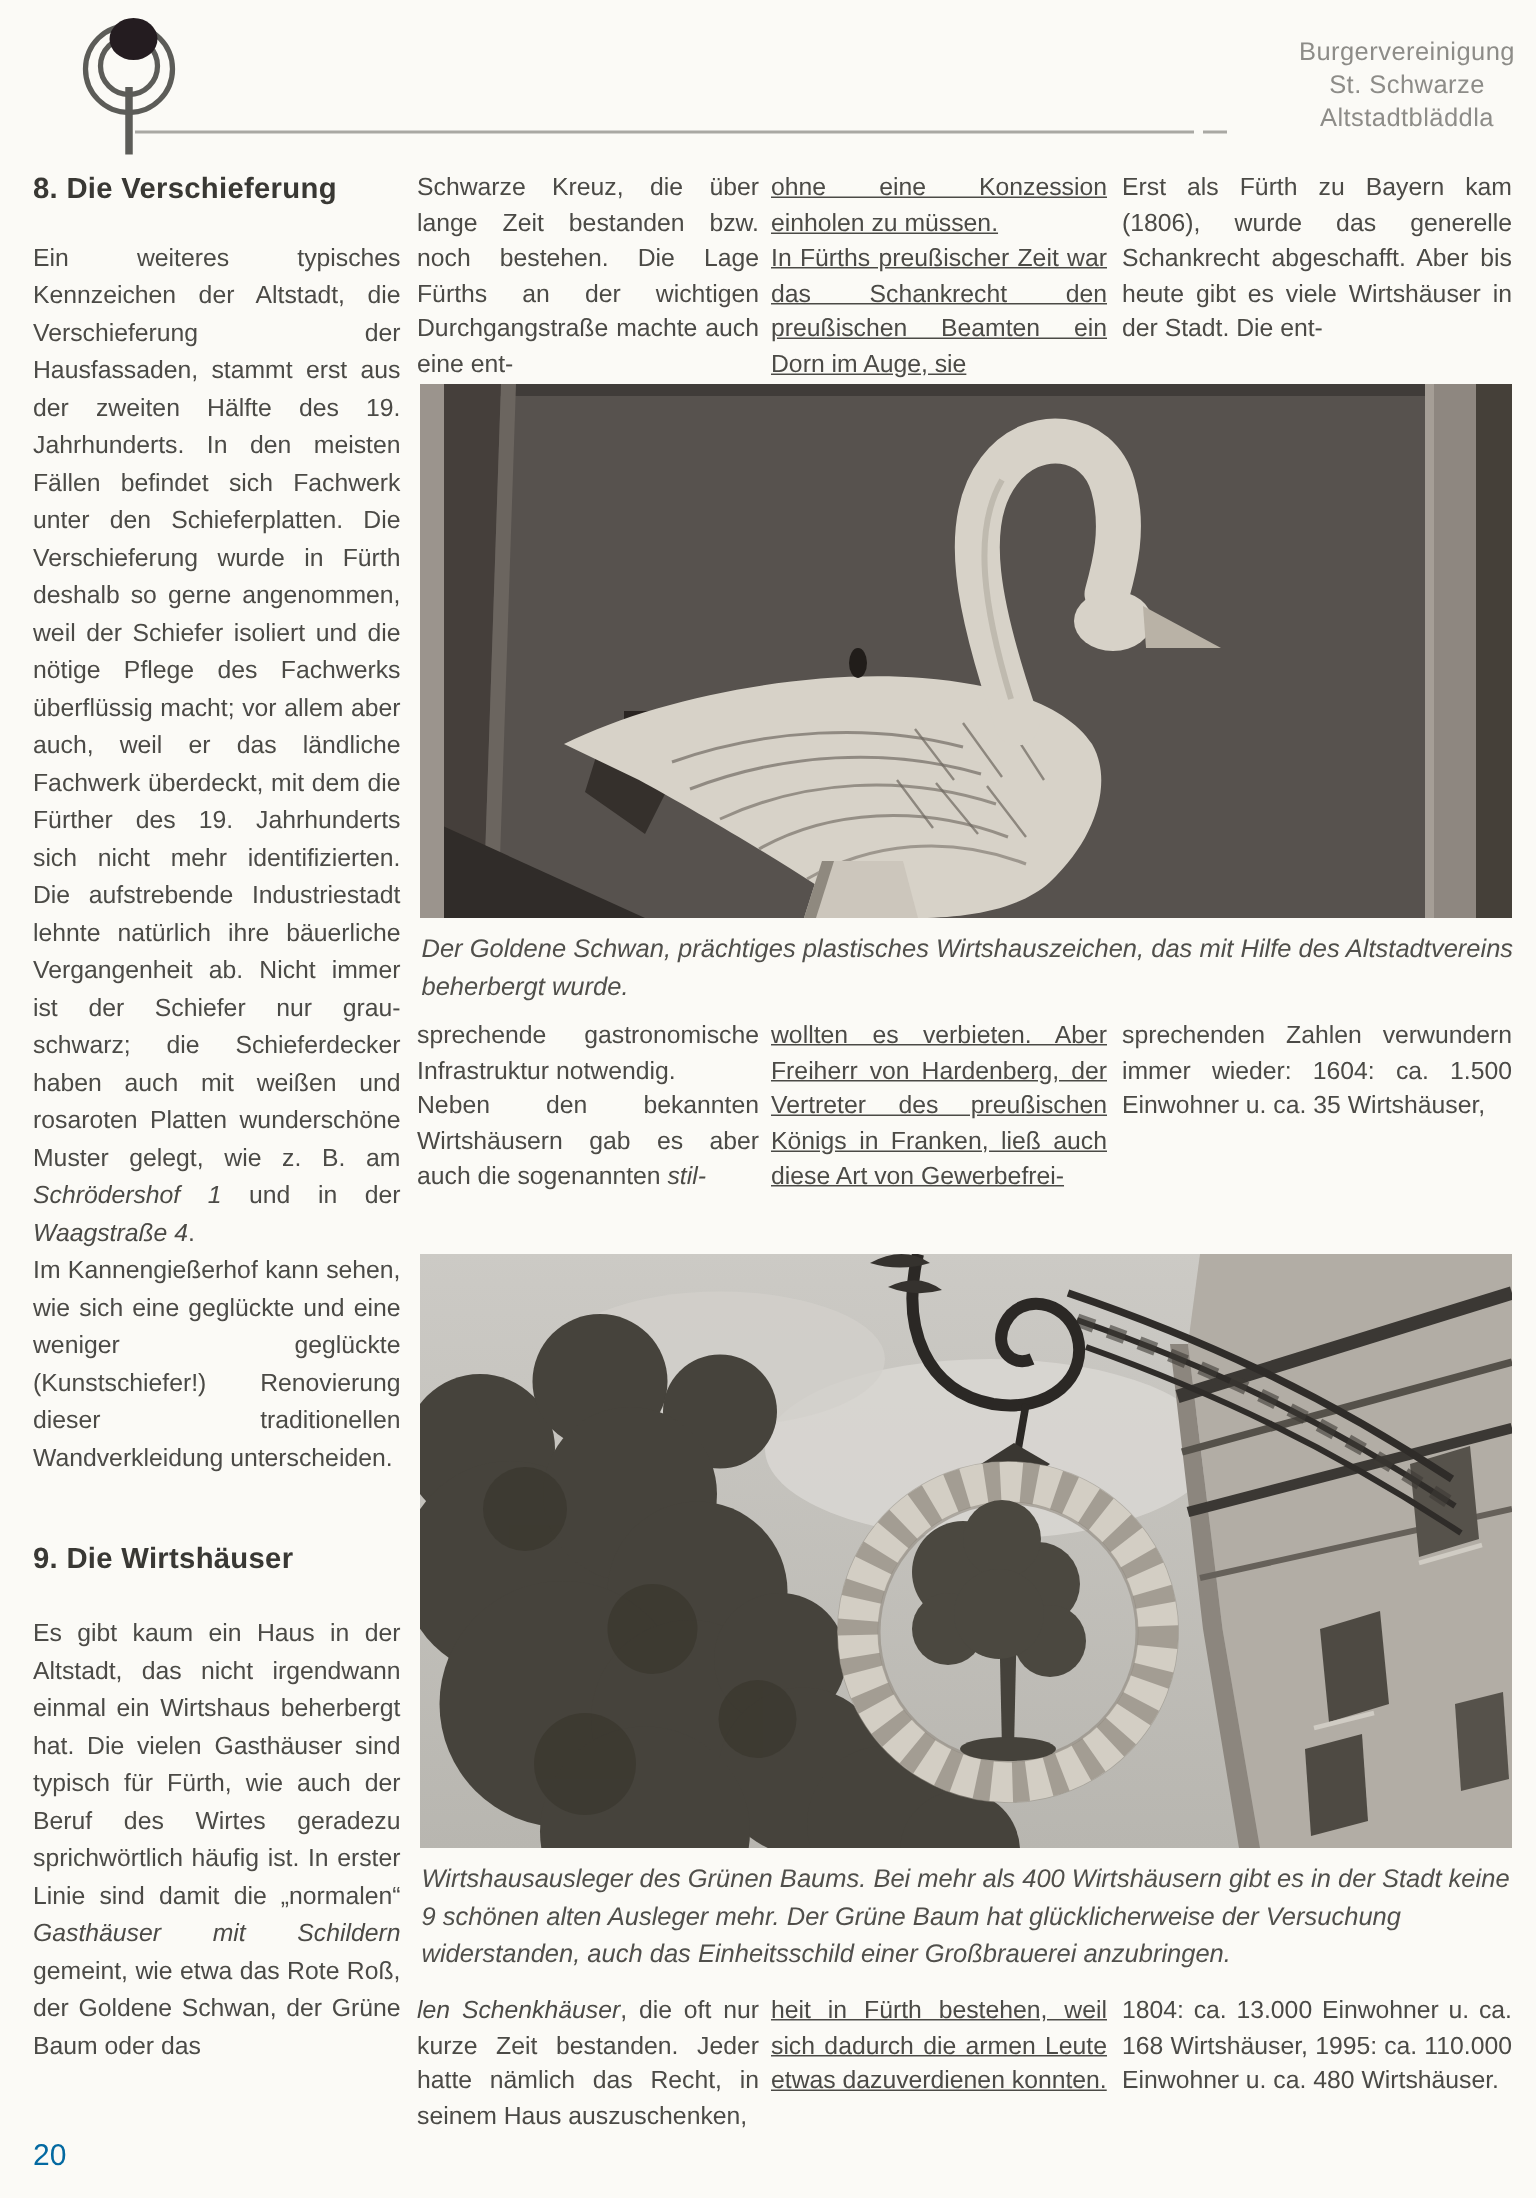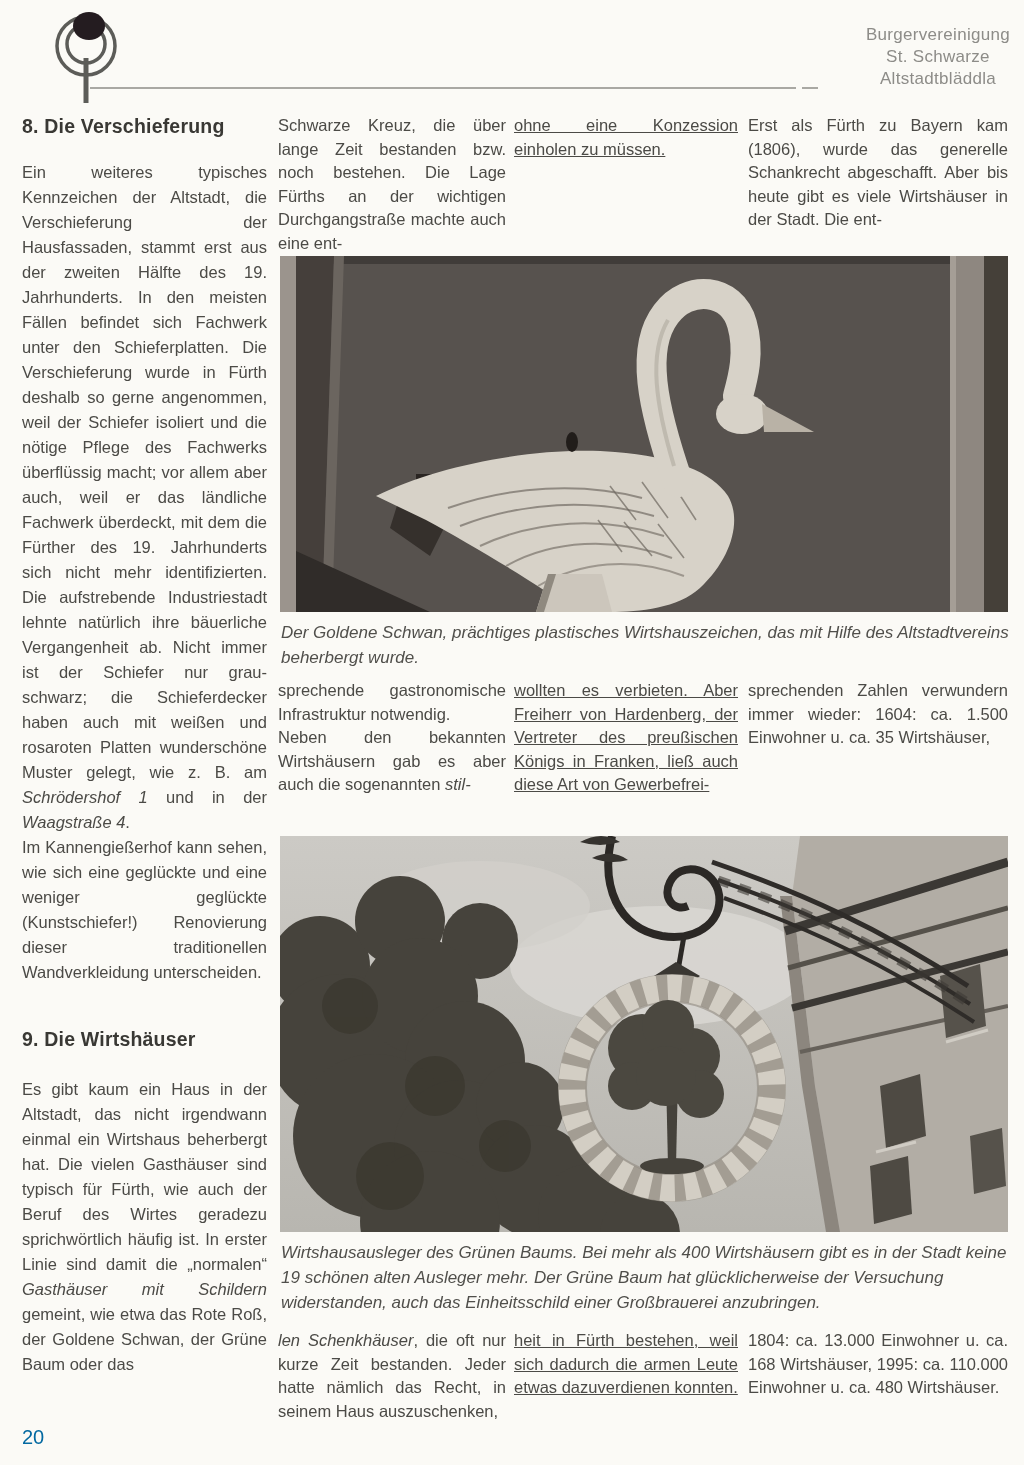--- a/index.html
+++ b/index.html
@@ -87,20 +87,21 @@
     <h2 class="h9">9. Die Wirtshäuser</h2>
     <p><span>Es gibt kaum ein Haus in der Altstadt, das nicht irgendwann einmal ein Wirtshaus beherbergt hat. Die vielen Gasthäuser sind typisch für Fürth, wie auch der Beruf des Wirtes geradezu sprichwörtlich häufig ist. In erster Linie sind damit die „normalen“ </span><span class="it">Gasthäuser mit Schildern</span><span> gemeint, wie etwa das Rote Roß, der Goldene Schwan, der Grüne Baum oder das</span></p>
   </div>
 
   <div class="row row-top">
     <div class="col c2">
       <p>Schwarze Kreuz, die über lange Zeit bestanden bzw. noch bestehen. Die Lage Fürths an der wichtigen Durchgangstraße machte auch eine ent-</p>
     </div>
     <div class="col c3">
       <p>ohne eine Konzession einholen zu müssen.</p>
+      <p>In Fürths preußischer Zeit war das Schankrecht den preußischen Beamten ein Dorn im Auge, sie</p>
     </div>
     <div class="col c4">
       <p>Erst als Fürth zu Bayern kam (1806), wurde das generelle Schankrecht abgeschafft. Aber bis heute gibt es viele Wirtshäuser in der Stadt. Die ent-</p>
     </div>
   </div>
 
   <div class="photo photo1">
     <svg viewBox="0 0 728 356" preserveAspectRatio="none" aria-hidden="true">
       <rect x="0" y="0" width="728" height="356" fill="#57524e"></rect>
       <rect x="0" y="0" width="728" height="8" fill="#403c39"></rect>
@@ -220,21 +221,21 @@
         <circle cx="362" cy="212" r="34"></circle>
           <circle cx="412" cy="220" r="28"></circle>
         <circle cx="388" cy="190" r="26"></circle>
           <circle cx="352" cy="250" r="24"></circle>
         <circle cx="420" cy="258" r="24"></circle>
           <circle cx="386" cy="240" r="30"></circle>
       </g>
       <ellipse cx="392" cy="330" rx="32" ry="8" fill="#45423b"></ellipse>
     </svg>
   </div>
-  <div class="caption caption2">Wirtshausausleger des Grünen Baums. Bei mehr als 400 Wirtshäusern gibt es in der Stadt keine 19 schönen alten Ausleger mehr. Der Grüne Baum hat glücklicherweise der Versuchung widerstanden, auch das Einheitsschild einer Großbrauerei anzubringen.</div>
+  <div class="caption caption2">Wirtshausausleger des Grünen Baums. Bei mehr als 400 Wirtshäusern gibt es in der Stadt keine 9 schönen alten Ausleger mehr. Der Grüne Baum hat glücklicherweise der Versuchung widerstanden, auch das Einheitsschild einer Großbrauerei anzubringen.</div>
 
   <div class="row row-bottom">
     <div class="col c2">
       <p><span class="it">len Schenkhäuser</span><span>, die oft nur kurze Zeit bestanden. Jeder hatte nämlich das Recht, in seinem Haus auszuschenken,</span></p>
     </div>
     <div class="col c3">
       <p>heit in Fürth bestehen, weil sich dadurch die armen Leute etwas dazuverdienen konnten.</p>
     </div>
     <div class="col c4">
       <p>1804: ca. 13.000 Einwohner u. ca. 168 Wirtshäuser, 1995: ca. 110.000 Einwohner u. ca. 480 Wirtshäuser.</p>

